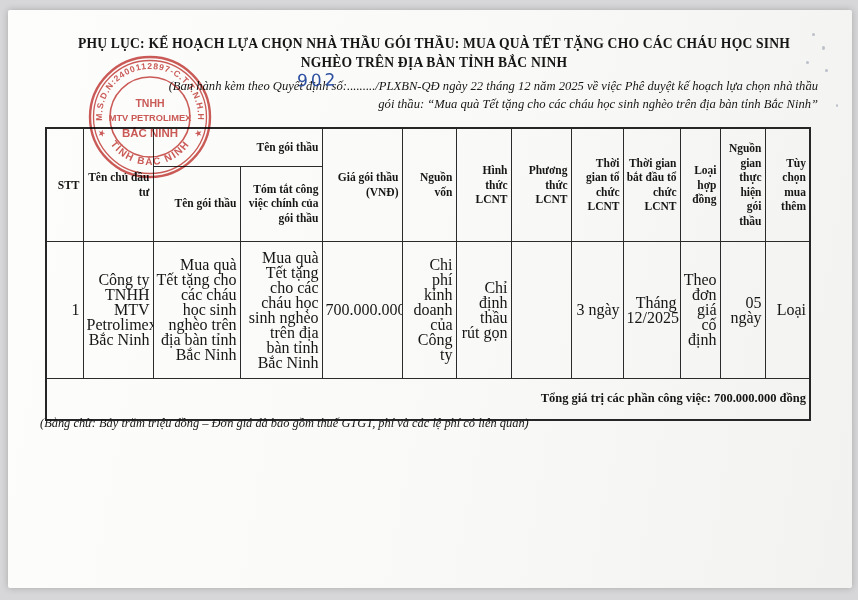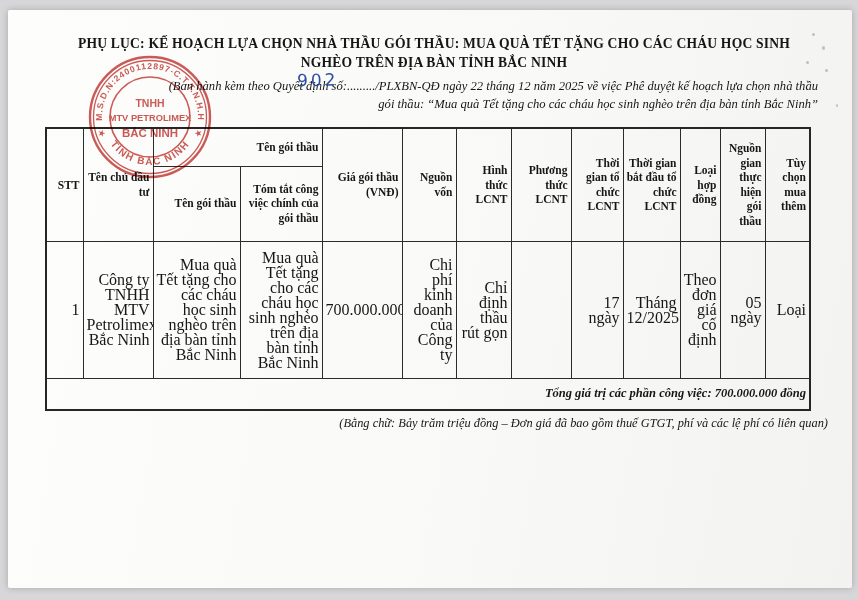--- a/index.html
+++ b/index.html
@@ -45,24 +45,24 @@
   table.kh th,table.kh td{
     border:1.5px solid #2b2b2b;
     text-align:right;vertical-align:middle;
     padding:2px 3px;overflow:hidden;
   }
   table.kh th{font-size:11.5px;font-weight:bold;line-height:14.5px;}
   table.kh td{font-size:16px;line-height:15px;}
   tr.hdr-group{height:38px;}
   tr.hdr-sub{height:75px;}
   tr.data-row{height:137px;}
-  tr.total-row{height:32px;font-style:italic;}
+  tr.total-row{height:42px;}
   tr.total-row td{font-weight:bold;font-size:12.5px;}
   .amount-words{
-    position:absolute;left:40px;right:30px;top:416px;text-align:right;
+    position:absolute;left:40px;right:30px;top:416px;text-align:left;
     font-style:italic;font-size:12.4px;
   }
   .speck{position:absolute;border-radius:50%;background:#8e95a8;opacity:.55;}
 </style>
 </head>
 <body>
 
 <div class="paper"></div>
 
 <div class="speck" style="left:812px;top:33px;width:3px;height:3px;"></div>
@@ -145,21 +145,21 @@
   </tr>
   <tr class="data-row">
     <td>1</td>
     <td>Công ty TNHH MTV Petrolimex Bắc Ninh</td>
     <td>Mua quà Tết tặng cho các cháu học sinh nghèo trên địa bàn tỉnh Bắc Ninh</td>
     <td>Mua quà Tết tặng cho các cháu học sinh nghèo trên địa bàn tỉnh Bắc Ninh</td>
     <td>700.000.000</td>
     <td>Chi phí kinh doanh của Công ty</td>
     <td>Chỉ định thầu rút gọn</td>
     <td></td>
-    <td>17 ngày</td>
+    <td>3 ngày</td>
     <td>Tháng 12/2025</td>
     <td>Theo đơn giá cố định</td>
     <td>05 ngày</td>
     <td>Loại</td>
   </tr>
   <tr class="total-row">
     <td colspan="13">Tổng giá trị các phần công việc: 700.000.000 đồng</td>
   </tr>
 </tbody>
   </table>

